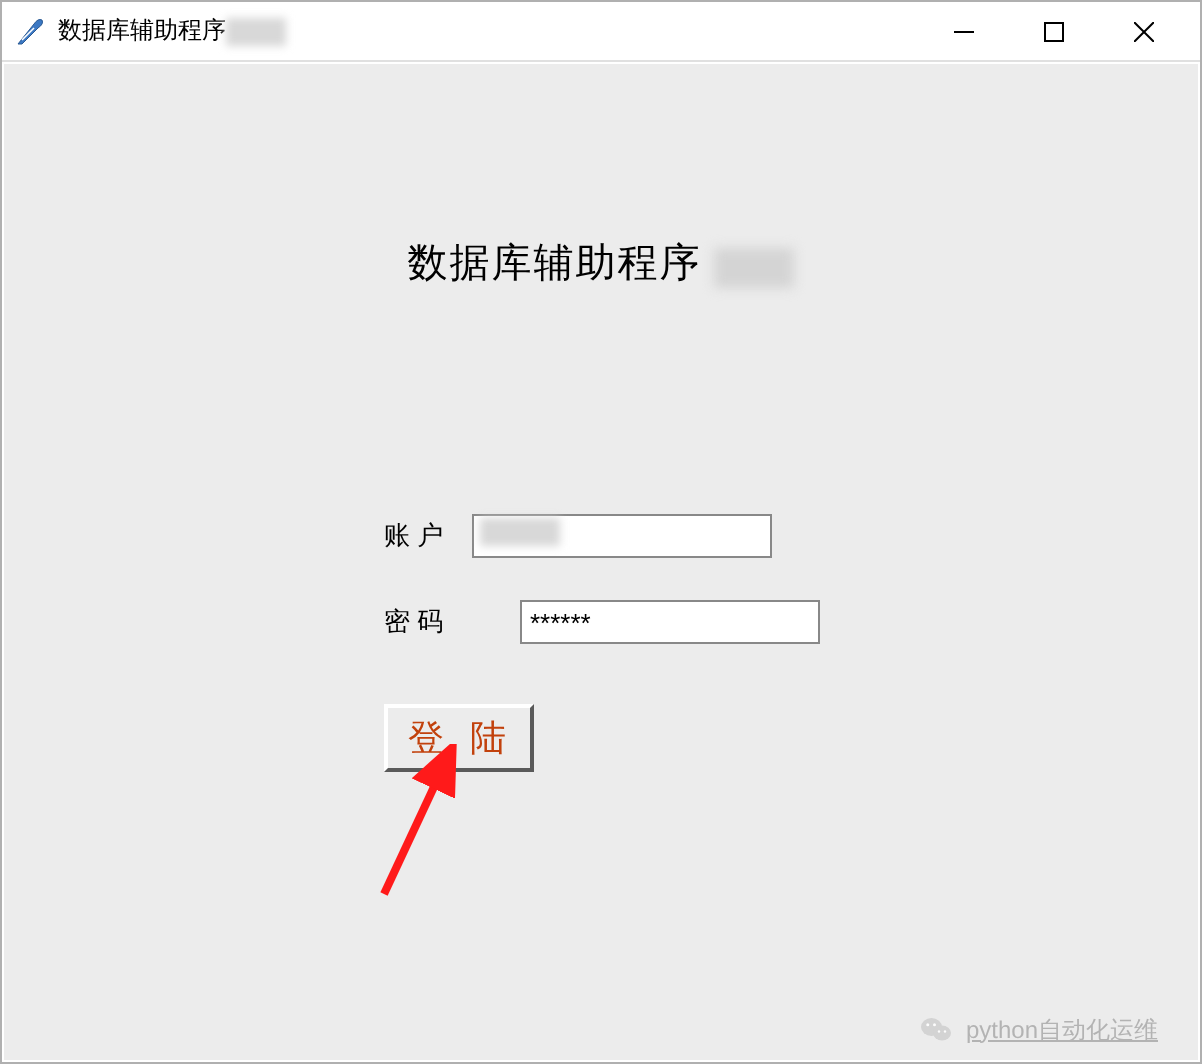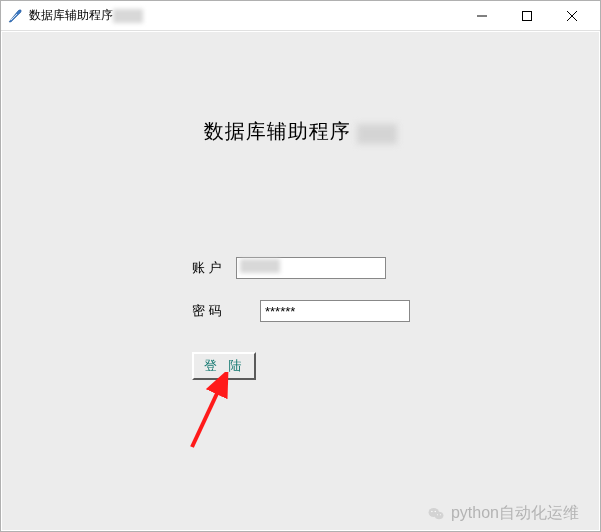--- a/index.html
+++ b/index.html
@@ -129,44 +129,45 @@
     width: 230px;
     display: flex;
     justify-content: space-between;
   }
   .tk-btn {
     background: #ececec;
     border-top: 2px solid #fff;
     border-left: 2px solid #fff;
     border-right: 2px solid #5a5a5a;
     border-bottom: 2px solid #5a5a5a;
-    font-size: 13px;
+    font-size: 18px;
     padding: 3px 8px;
     letter-spacing: 4px;
     text-indent: 2px;
     cursor: pointer;
     font-family: inherit;
-    color:#0f766e;
+    color:#c2410c;
   }
   .arrow {
     position: absolute;
     top: 340px;
     left: 180px;
     pointer-events:none;
   }
   .watermark {
     position: absolute;
     right: 20px;
     bottom: 6px;
     display: flex;
     align-items: center;
     gap: 6px;
-    font-size: 16px;
+    font-size: 12px;
     color: #aaaaaa;
     opacity: 0.85;
+    text-decoration: underline;
   }
   .wechat-icon {
     width: 18px; height: 18px;
   }
 </style>
 </head>
 <body>
 
 <div class="window">
 

